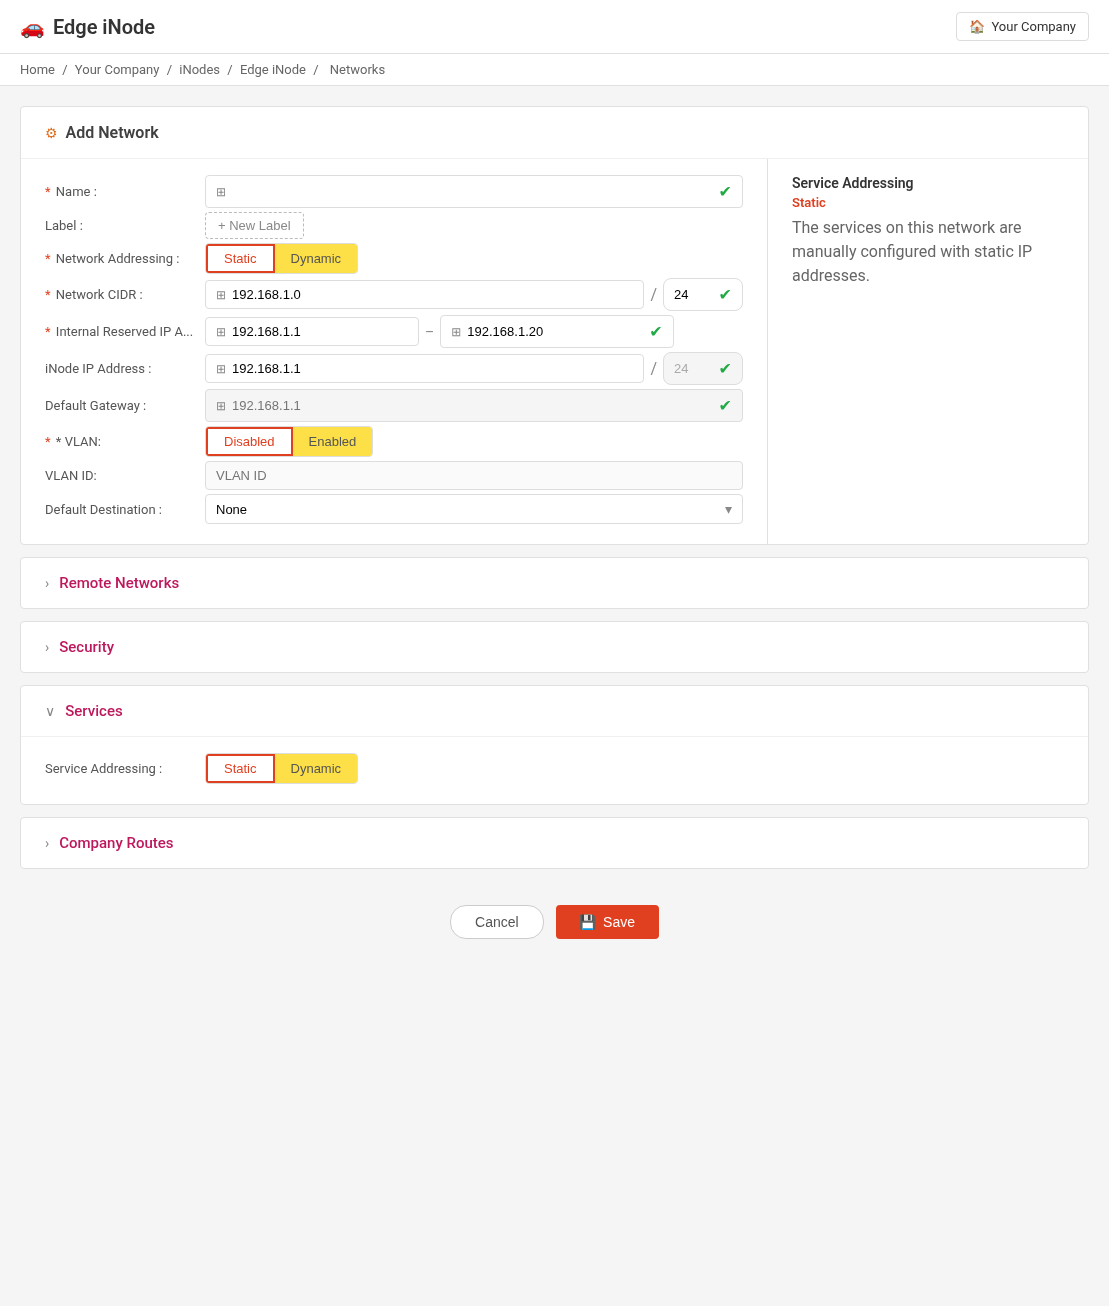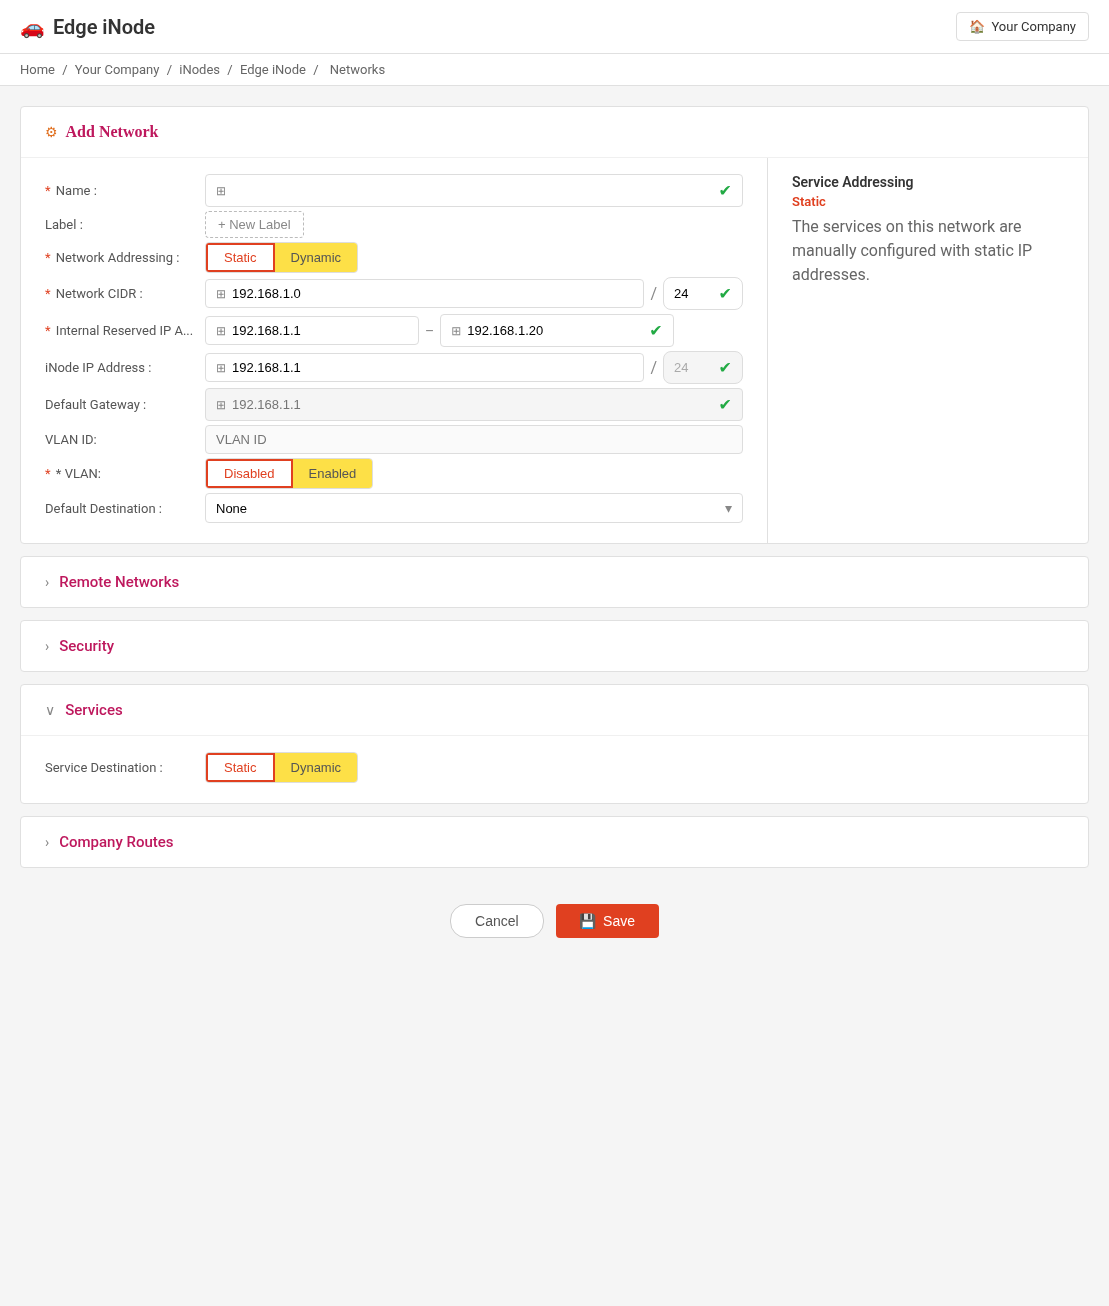--- a/index.html
+++ b/index.html
@@ -14,21 +14,21 @@
     .breadcrumb { padding: 8px 20px; font-size: 13px; color: #666; background: #fff; border-bottom: 1px solid #e0e0e0; }
     .breadcrumb a { color: #666; text-decoration: none; }
     .breadcrumb span { margin: 0 4px; }
 
     .main-content { padding: 20px; max-width: 1109px; margin: 0 auto; }
 
     .form-card { background: #fff; border: 1px solid #e0e0e0; border-radius: 4px; margin-bottom: 12px; }
 
     .form-header { padding: 16px 24px; display: flex; align-items: center; gap: 8px; border-bottom: 1px solid #f0f0f0; }
     .form-header-icon { color: #e07020; }
-    .form-header-title { font-size: 16px; font-weight: 600; color: #be185d; font-family: Liberation Serif, serif; }
+    .form-header-title { font-size: 16px; font-weight: 600; color: #404040; }
 
     .form-body { display: flex; }
     .form-left { flex: 1; padding: 16px 24px; border-right: 1px solid #e0e0e0; }
     .form-right { width: 320px; padding: 16px 24px; }
 
     .field-row { display: flex; align-items: center; margin-bottom: 4px; }
     .field-label { width: 160px; font-size: 13px; color: #555; flex-shrink: 0; }
     .required-star { color: #e04020; margin-right: 2px; }
     .field-control { flex: 1; }
 
@@ -210,36 +210,36 @@
           <div class="field-control">
             <div class="input-with-icon disabled">
               <span class="net-icon">⊞</span>
               <input type="text" placeholder="192.168.1.1" style="color: rgb(170, 170, 170);">
               <span class="check-icon">✔</span>
             </div>
           </div>
         </div>
 
         <div class="field-row">
-          <div class="field-label">VLAN ID:</div>
-          <div class="field-control">
-            <input class="vlan-id-input" type="text" placeholder="VLAN ID" style="">
-          </div>
-        </div>
-
-        <div class="field-row">
           <div class="field-label">
             <span class="required-star">*</span>
             <span>* VLAN:</span>
           </div>
           <div class="field-control">
             <div class="toggle-group">
               <button class="toggle-btn active-orange">Disabled</button>
               <button class="toggle-btn">Enabled</button>
             </div>
+          </div>
+        </div>
+
+        <div class="field-row">
+          <div class="field-label">VLAN ID:</div>
+          <div class="field-control">
+            <input class="vlan-id-input" type="text" placeholder="VLAN ID" style="">
           </div>
         </div>
 
         <div class="field-row">
           <div class="field-label">Default Destination :</div>
           <div class="field-control">
             <div class="select-control">
               <select>
                 <option>None</option>
               </select>
@@ -272,21 +272,21 @@
     </div>
   </div>
 
   <div class="form-card">
     <div class="section-header">
       <span class="chevron-icon">∨</span>
       <span class="section-title">Services</span>
     </div>
     <div class="services-expanded">
       <div class="field-row">
-        <div class="field-label">Service Destination :</div>
+        <div class="field-label">Service Addressing :</div>
         <div class="field-control">
           <div class="toggle-group">
             <button class="toggle-btn active-orange">Static</button>
             <button class="toggle-btn">Dynamic</button>
           </div>
         </div>
       </div>
     </div>
   </div>
 

